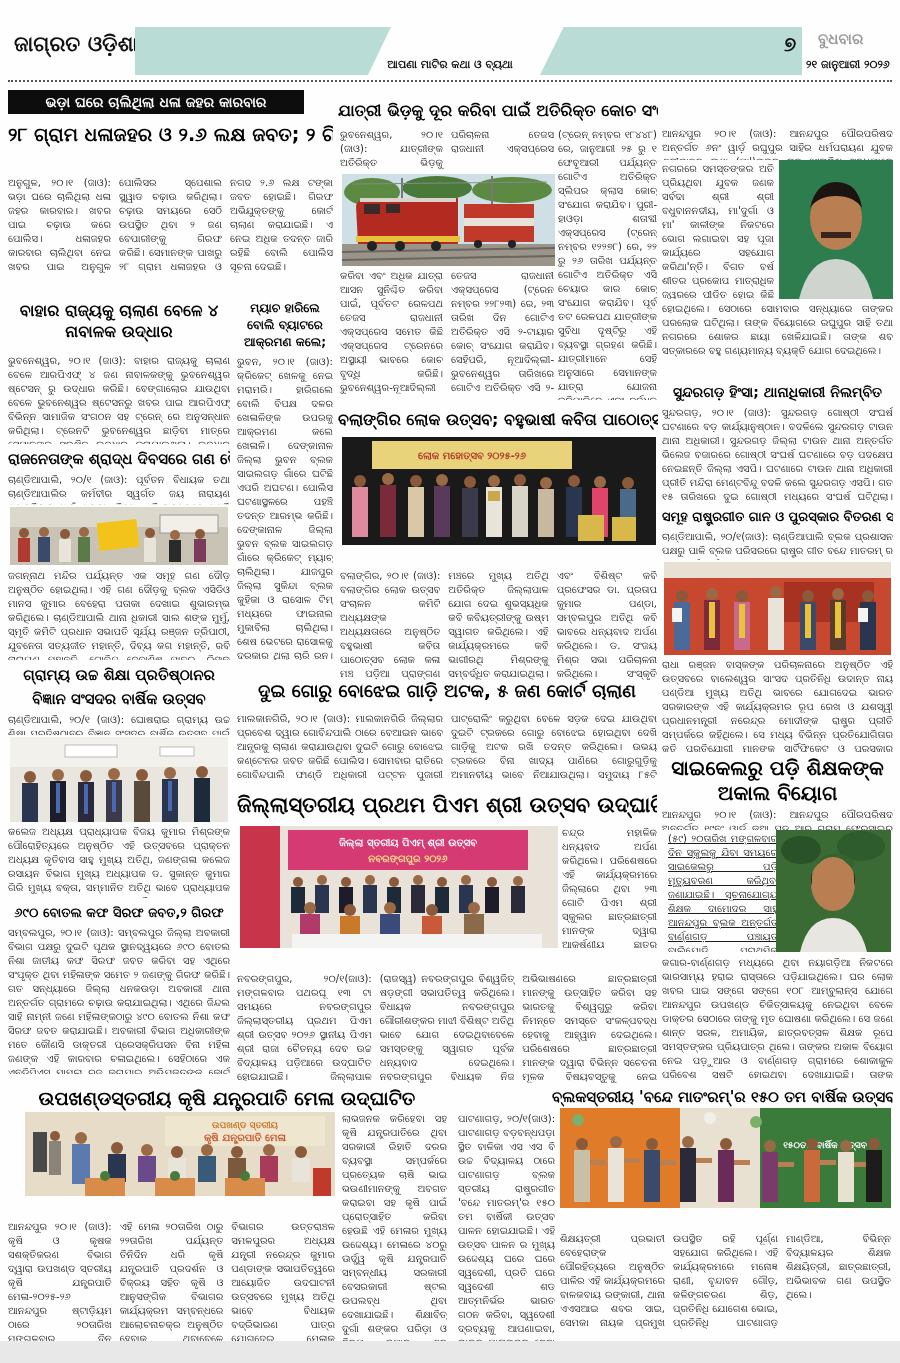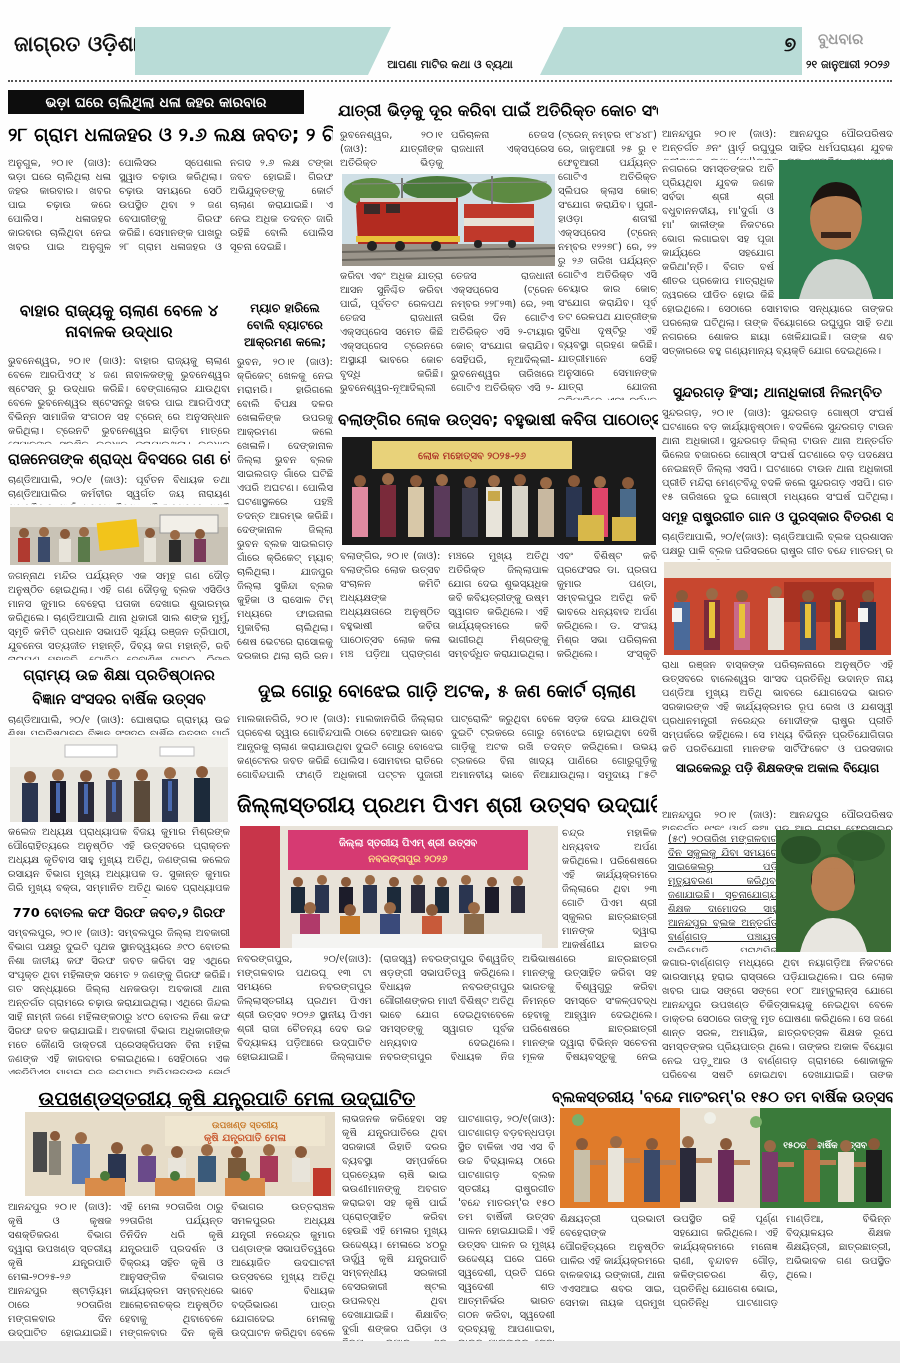--- a/index.html
+++ b/index.html
@@ -17,21 +17,21 @@
   .day{font-size:15px;color:#9a9a9a;font-weight:bold;}
   .date{font-size:11px;font-weight:bold;}
   .dotted{border-top:2px dotted #555;height:0;}
   
   .kicker{background:#0d0d0d;color:#fff;font-size:14px;font-weight:bold;text-align:center;
           line-height:24px;height:24px;overflow:hidden;white-space:nowrap;}
   .hl{font-weight:bold;color:#000;text-align:center;overflow:hidden;}
   .hl1{white-space:nowrap;}
   .body-txt{font-size:10px;line-height:14px;text-align:justify;overflow:hidden;color:#1c1c1c;}
   .cols2{column-count:2;column-gap:8px;}
-  .cols3{column-count:3;column-gap:8px;}
+  .cols3{column-count:3;column-gap:8px;margin-top:20px;}
   .photo{display:block;}
   .brule{background:#222;}
 </style>
 </head>
 <body>
 
 <div id="page">
 
   <div class="abs paper-name" style="left:14px;top:32px;">ଜାଗ୍ରତ ଓଡ଼ିଶା</div>
   <div class="abs teal tealL" style="left:135px;top:27px;width:256px;"></div>
@@ -94,21 +94,21 @@
     <circle cx="132" cy="38" r="6" fill="#8a5a3a"></circle>
       <rect x="124" y="44" width="16" height="41" fill="#5a4a3a"></rect>
     <circle cx="160" cy="36" r="6" fill="#9a6a46"></circle>
       <rect x="152" y="42" width="16" height="43" fill="#2a3550"></rect>
       <rect x="158" y="44" width="4" height="30" fill="#4a6ab0"></rect>
     <circle cx="192" cy="35" r="6" fill="#8a5a3a"></circle>
       <rect x="184" y="41" width="16" height="44" fill="#1c2a3a"></rect>
   </svg>
   <div class="abs body-txt" style="left:8px;top:825px;width:222px;height:73px;">କଲେଜ ଅଧ୍ୟକ୍ଷ ପ୍ରାଧ୍ୟାପକ ବିଜୟ କୁମାର ମିଶ୍ରଙ୍କ ପୌରୋହିତ୍ୟରେ ଅନୁଷ୍ଠିତ ଏହି ଉତ୍ସବରେ ପ୍ରାକ୍ତନ ଅଧ୍ୟକ୍ଷ କୃତିବାସ ସାହୁ ମୁଖ୍ୟ ଅତିଥି, ଜଣଙ୍ଗଳା କଲେଜ ରସାୟନ ବିଭାଗ ମୁଖ୍ୟ ଅଧ୍ୟାପକ ଡ. ସୁକାନ୍ତ କୁମାର ଗିରି ମୁଖ୍ୟ ବକ୍ତା, ସମ୍ମାନିତ ଅତିଥି ଭାବେ ପ୍ରାଧ୍ୟାପକ ଜଗଦୀଶ ବ୍ରହ୍ମ ଯୋଗଦେଇ ବିଜ୍ଞାନର ଅବଦାନ ଓ ଦିଗ୍‌ଦର୍ଶିକା ସମ୍ପର୍କରେ ଆଲୋଚନା କରିଥିଲେ। ଅଧ୍ୟାପିକା ଝିଲି ମଣି ନାୟକ ମଞ୍ଚ ସଂଚାଳନ, ସଂସ୍କୃତ ବିଭାଗ ଅଧ୍ୟାପକ ଟିକେ ପଣ୍ଡା ଧନ୍ୟବାଦ ଦେଇଥିଲେ।</div>
 
-  <div class="abs hl hl1" style="left:8px;top:902px;width:222px;font-size:13px;line-height:22px;">770 ବୋତଲ କଫ ସିରଫ ଜବତ,୨ ଗିରଫ</div>
+  <div class="abs hl hl1" style="left:8px;top:902px;width:222px;font-size:13px;line-height:22px;">୬୯୦ ବୋତଲ କଫ ସିରଫ ଜବତ,୨ ଗିରଫ</div>
   <div class="abs body-txt" style="left:8px;top:926px;width:222px;height:148px;">ସମ୍ବଲପୁର, ୨୦।୧ (ଜାଓ): ସମ୍ବଲପୁର ଜିଲ୍ଲା ଅବକାରୀ ବିଭାଗ ପକ୍ଷରୁ ଦୁଇଟି ପୃଥକ ସ୍ଥାନଦ୍ୱୟରେ ୬୯୦ ବୋତଲ ନିଶା ଜାତୀୟ କଫ ସିରଫ ଜବତ କରିବା ସହ ଏଥିରେ ସଂପୃକ୍ତ ଥିବା ମହିଳାଙ୍କ ସମେତ ୨ ଜଣଙ୍କୁ ଗିରଫ କରିଛି। ଗତ ସନ୍ଧ୍ୟାରେ ଜିଲ୍ଲା ଧନକଉଡ଼ା ଅବକାରୀ ଥାନା ଅନ୍ତର୍ଗତ ଗ୍ରାମରେ ଚଢ଼ାଉ କରାଯାଇଥିଲା। ଏଥିରେ ଜିନ୍ଦଲ ସାହି ନାମ୍ନୀ ଜଣେ ମହିଳାଙ୍କଠାରୁ ୪୯୦ ବୋତଲ ନିଶା କଫ ସିରଫ ଜବତ କରାଯାଇଛି। ଅବକାରୀ ବିଭାଗ ଅଧିକାରୀଙ୍କ ମତେ କୌଣସି ଡାକ୍ତରୀ ପ୍ରେସକ୍ରିପସନ ବିନା ମହିଳା ଜଣଙ୍କ ଏହି କାରବାର ଚଳାଇଥିଲେ। ସେହିଠାରେ ଏକ ଏନଡିପିଏସ ମାମଲା ରୁଜୁ କରାଯାଇ ଅଭିଯୁକ୍ତଙ୍କୁ କୋର୍ଟ ଚାଲାଣ କରାଯାଇଛି। ବିଭାଗ ପକ୍ଷରୁ ଅଧିକ ତଦନ୍ତ ଜାରି ରହିଛି ବୋଲି ସୂଚନା ମିଳିଛି।</div>
 
   <div class="abs hl" style="left:237px;top:300px;width:96px;font-size:12px;line-height:17px;height:52px;">ମ୍ୟାଚ ହାରିଲେ ବୋଲି ବ୍ୟାଟରେ ଆକ୍ରମଣ କଲେ; ଜଣେ ଗୁରୁତର</div>
   <div class="abs body-txt" style="left:237px;top:355px;width:96px;height:305px;">ଭୁବନ, ୨୦।୧ (ଜାଓ): କ୍ରିକେଟ୍ ଖେଳକୁ ନେଇ ମରାମରି। ହାରିଗଲେ ବୋଲି ବିପକ୍ଷ ଦଳର ଖେଳାଳିଙ୍କ ଉପରକୁ ଆକ୍ରମଣ କଲେ ଖେଳାଳି। ଦେଙ୍କାନାଳ ଜିଲ୍ଲା ଭୁବନ ବ୍ଲକ ସାଇଲଗଡ଼ ଗାଁରେ ଘଟିଛି ଏପରି ଅଘଟଣ। ପୋଲିସ ଘଟଣାସ୍ଥଳରେ ପହଞ୍ଚି ତଦନ୍ତ ଆରମ୍ଭ କରିଛି। ଦେଙ୍କାନାଳ ଜିଲ୍ଲା ଭୁବନ ବ୍ଲକ ସାଇଲଗଡ଼ ଗାଁରେ କ୍ରିକେଟ୍ ମ୍ୟାଚ୍ ଚାଲିଥିଲା। ଯାଜପୁର ଜିଲ୍ଲା ସୁକିନ୍ଦା ବ୍ଲକ କୁହିକା ଓ ରାସୋଳ ଟିମ୍ ମଧ୍ୟରେ ଫାଇନାଲ ମୁକାବିଲା ଚାଲିଥିଲା। ଶେଷ ଭେଟରେ ରାସୋଳକୁ ଦରକାର ଥିଲା ଚାରି ରନ। ଶେଷରେ ଏହି ରନ୍ କରିନପାରି ପରାସ୍ତ ହୋଇଥିଲା ରାସୋଳ ଟିମ୍। ଏଥିରେ ଉତ୍ତେଜିତ ହୋଇ ରାସୋଳ ଟିମର ଖେଳାଳି ବ୍ୟାଟରେ କୁହିକା ଦଳର ଖେଳାଳିଙ୍କୁ ଆକ୍ରମଣ କରିଥିଲେ। ଗୁରୁତର ଖେଳାଳିଙ୍କୁ କଟକ ବଡ଼ ମେଡିକାଲରେ ଭର୍ତ୍ତି କରାଯାଇଛି। ଭୁବନ ପୋଲିସ ଘଟଣାସ୍ଥଳରେ ପହଞ୍ଚି ତଦନ୍ତ ଆରମ୍ଭ କରିଛି।</div>
 
   <div class="abs hl hl1" style="left:338px;top:97px;width:320px;font-size:16px;line-height:27px;">ଯାତ୍ରୀ ଭିଡ଼କୁ ଦୂର କରିବା ପାଇଁ ଅତିରିକ୍ତ କୋଚ ସଂଯୋଗ</div>
   <div class="abs body-txt cols2" style="left:340px;top:128px;width:214px;height:44px;">ଭୁବନେଶ୍ୱର, ୨୦।୧ (ଜାଓ): ଯାତ୍ରୀଙ୍କ ଅତିରିକ୍ତ ଭିଡ଼କୁ ପରିଚାଳନା ତେଜସ ରାଜଧାନୀ ଏକ୍ସପ୍ରେସ (ଟ୍ରେନ୍ ନମ୍ବର ୨୨୮୨୪) ରେ, ୨୪</div>
   <svg class="abs photo" style="left:342px;top:174px;" width="213" height="92">
     <rect width="213" height="92" fill="#cfdfe6"></rect>
     <ellipse cx="30" cy="18" rx="28" ry="14" fill="#5d8a42"></ellipse>
@@ -250,37 +250,37 @@
       <rect x="141" y="42" width="6" height="34" fill="#e8c23a"></rect>
     <circle cx="174" cy="32" r="6" fill="#9a6a46"></circle>
       <rect x="166" y="38" width="16" height="50" fill="#5a3a2a"></rect>
       <rect x="171" y="40" width="6" height="36" fill="#e8c23a"></rect>
     <circle cx="204" cy="34" r="6" fill="#8a5a3a"></circle>
       <rect x="196" y="40" width="16" height="48" fill="#2a3550"></rect>
       <rect x="194" y="46" width="10" height="14" fill="#f4f4f2"></rect>
   </svg>
   <div class="abs body-txt" style="left:662px;top:658px;width:231px;height:94px;">ରାଧା ରଞ୍ଜନ ବାସ୍କଙ୍କ ପରିଚାଳନାରେ ଅନୁଷ୍ଠିତ ଏହି ଉତ୍ସବରେ ବାଲେଶ୍ୱର ସାଂସଦ ପ୍ରତିନିଧି ଉଦାନ୍ତ ନାୟ ପଣ୍ଡିଆ ମୁଖ୍ୟ ଅତିଥି ଭାବରେ ଯୋଗଦେଇ ଭାରତ ସରକାରଙ୍କ ଏହି କାର୍ଯ୍ୟକ୍ରମର ରୂପ ରେଖ ଓ ଯଶସ୍ୱୀ ପ୍ରଧାନମନ୍ତ୍ରୀ ନରେନ୍ଦ୍ର ମୋଦୀଙ୍କ ରାଷ୍ଟ୍ର ପ୍ରୀତି ସମ୍ପର୍କରେ କହିଥିଲେ। ସେ ମଧ୍ୟ ବିଭିନ୍ନ ପ୍ରତିଯୋଗିତାର କୃତି ପ୍ରତିଯୋଗୀ ମାନଙ୍କୁ ସାର୍ଟିଫିକେଟ ଓ ପୁରସ୍କାର ପ୍ରଦାନ କରିଥିଲେ। ଏଥିରେ ନମିତା ରାଣୀ ସାମଲ ଓ ବରିଷ୍ଠ ଭାଜପା ନେତା ଭଜମୋହନ ମାଣ୍ଡନା, ବିକାଶ କୁମାର ପାଢ଼ ପ୍ରମୁଖ ଉପସ୍ଥିତ ଥିଲେ। ସ୍ଥାନୀୟ ସ୍କୁଲ ଓ କଲେଜର ଛାତ୍ର ଛାତ୍ରୀ କାର୍ଯ୍ୟକ୍ରମରେ ଅଂଶ ଗ୍ରହଣ କରିଥିଲେ।</div>
 
-  <div class="abs hl" style="left:662px;top:756px;width:231px;font-size:12px;line-height:25px;height:50px;">ସାଇକେଲରୁ ପଡ଼ି ଶିକ୍ଷକଙ୍କ ଅକାଲ ବିୟୋଗ</div>
+  <div class="abs hl" style="left:662px;top:756px;width:231px;font-size:20px;line-height:25px;height:50px;">ସାଇକେଲରୁ ପଡ଼ି ଶିକ୍ଷକଙ୍କ ଅକାଲ ବିୟୋଗ</div>
   <div class="abs body-txt" style="left:662px;top:808px;width:231px;height:22px;">ଆନନ୍ଦପୁର ୨୦।୧ (ଜାଓ): ଆନନ୍ଦପୁର ପୌରପରିଷଦ ଅନ୍ତର୍ଗତ ୧୯ନଂ ୱାର୍ଡ଼ କୁଆ ପଡ଼ୁଆର ଗ୍ରାମ ଫେରସାଇର ବାସିନ୍ଦା ତଥା ଶିକ୍ଷକ ଦାମୋଦର ସାହୁ</div>
   <div class="abs body-txt" style="left:668px;top:832px;width:110px;height:120px;text-decoration:underline;">(୫୯) ୨୦ତାରିଖ ମଙ୍ଗଳବାର ଦିନ ସ୍କୁଲକୁ ଯିବା ସମୟରେ ସାଇକେଲରୁ ପଡ଼ି ମୃତ୍ୟୁବରଣ କରିଥିବା ଜଣାଯାଇଛି। ସୂଚନାଯୋଗ୍ୟ ଶିକ୍ଷକ ଦାମୋଦର ସାହୁ ଆନନ୍ଦପୁର ବ୍ଲକ ଅନ୍ତର୍ଗତ ବାର୍ଣ୍ଣଗଡ଼ ପଞ୍ଚାୟତ ବାଲିଯୋଡ଼ି ପ୍ରାଥମିକ ବିଦ୍ୟାଳୟରେ ଶିକ୍ଷକତା କାର୍ଯ୍ୟ କରୁଥିବା ବେଳେ ମଙ୍ଗଳବାର ଦିନ ନିଜର ସାଇକେଲ ଯୋଗେ ବିଦ୍ୟାଳୟକୁ ଯାଉଥିବା ବେଳେ</div>
   <svg class="abs photo" style="left:776px;top:830px;" width="115" height="122">
     <rect width="115" height="122" fill="#3a6b35"></rect>
     <ellipse cx="25" cy="20" rx="20" ry="14" fill="#2a5228"></ellipse>
       <ellipse cx="85" cy="16" rx="24" ry="15" fill="#2f5c2c"></ellipse>
       <ellipse cx="60" cy="34" rx="18" ry="10" fill="#356330"></ellipse>
     <ellipse cx="57" cy="54" rx="22" ry="27" fill="#b97f52"></ellipse>
     <path d="M36 44 q4 -14 21 -14 q17 0 21 14 q-4 -6 -21 -6 q-17 0 -21 6z" fill="#b97f52"></path>
     <path d="M36 42 q-2 8 0 14z" fill="#33261c"></path>
       <path d="M78 42 q2 8 0 14z" fill="#33261c"></path>
     <path d="M24 122 q8 -34 33 -34 q26 0 34 34z" fill="#e8e6e0"></path>
   </svg>
   <div class="abs body-txt" style="left:662px;top:956px;width:231px;height:122px;">କଗାର-ବାର୍ଣ୍ଣଗଡ଼ ମଧ୍ୟରେ ଥିବା ନୟାଗଡ଼ିଆ ନିକଟରେ ଭାରସାମ୍ୟ ହରାଇ ରାସ୍ତାରେ ପଡ଼ିଯାଇଥିଲେ। ଘର ଲୋକ ଖବର ପାଇ ସଙ୍ଗେ ସଙ୍ଗେ ୧୦୮ ଆମ୍ବୁଲାନ୍ସ ଯୋଗେ ଆନନ୍ଦପୁର ଉପଖଣ୍ଡ ଚିକିତ୍ସାଳୟକୁ ନେଇଥିବା ବେଳେ ଡାକ୍ତର ସେଠାରେ ତାଙ୍କୁ ମୃତ ଘୋଷଣା କରିଥିଲେ। ସେ ଜଣେ ଶାନ୍ତ ସରଳ, ଅମାୟିକ, ଛାତ୍ରବତ୍ସଳ ଶିକ୍ଷକ ରୂପେ ସମସ୍ତଙ୍କର ପ୍ରିୟପାତ୍ର ଥିଲେ। ତାଙ୍କର ଅକାଳ ବିୟୋଗ ନେଇ ପଡ଼ୁଆର ଓ ବାର୍ଣ୍ଣଗଡ଼ ଗ୍ରାମରେ ଶୋକାକୁଳ ପରିବେଶ ସୃଷ୍ଟି ହୋଇଥିବା ଦେଖାଯାଇଛି। ତାଙ୍କ ମରଶରୀରକୁ ସଂକୀର୍ତ୍ତନ ମଣ୍ଡଳୀ ଦ୍ୱାରା ଶୋଭାଯାତ୍ରାରେ ନିଆଯାଇ ଗ୍ରାମ ଶ୍ମଶାନରେ ସତ୍କାର କରାଯାଇଛି।</div>
 
-  <div class="abs hl hl1" style="left:8px;top:1083px;width:438px;font-size:19px;line-height:30px;text-decoration:underline;">ଉପଖଣ୍ଡସ୍ତରୀୟ କୃଷି ଯନ୍ତ୍ରପାତି ମେଳା ଉଦ୍‌ଘାଟିତ</div>
+  <div class="abs hl hl1" style="left:8px;top:1083px;width:438px;font-size:19px;line-height:30px;">ଉପଖଣ୍ଡସ୍ତରୀୟ କୃଷି ଯନ୍ତ୍ରପାତି ମେଳା ଉଦ୍‌ଘାଟିତ</div>
   <svg class="abs photo" style="left:25px;top:1112px;" width="310" height="84">
     <rect width="310" height="84" fill="#e6dcc8"></rect>
     <rect x="140" y="4" width="160" height="30" fill="#efe6d0"></rect>
     <text x="220" y="16" fill="#c87a2a" font-size="9" font-weight="bold" text-anchor="middle">ଉପଖଣ୍ଡ ସ୍ତରୀୟ</text>
     <text x="220" y="29" fill="#c8542a" font-size="10" font-weight="bold" text-anchor="middle">କୃଷି ଯନ୍ତ୍ରପାତି ମେଳା</text>
     <rect x="8" y="20" width="14" height="40" fill="#4a4a4a"></rect>
       <circle cx="30" cy="24" r="5" fill="#8a5a3a"></circle>
       <rect x="24" y="29" width="12" height="34" fill="#8a8578"></rect>
     <circle cx="56" cy="26" r="6" fill="#9a6a46"></circle>
       <rect x="47" y="32" width="18" height="40" fill="#5a7ab0"></rect>

